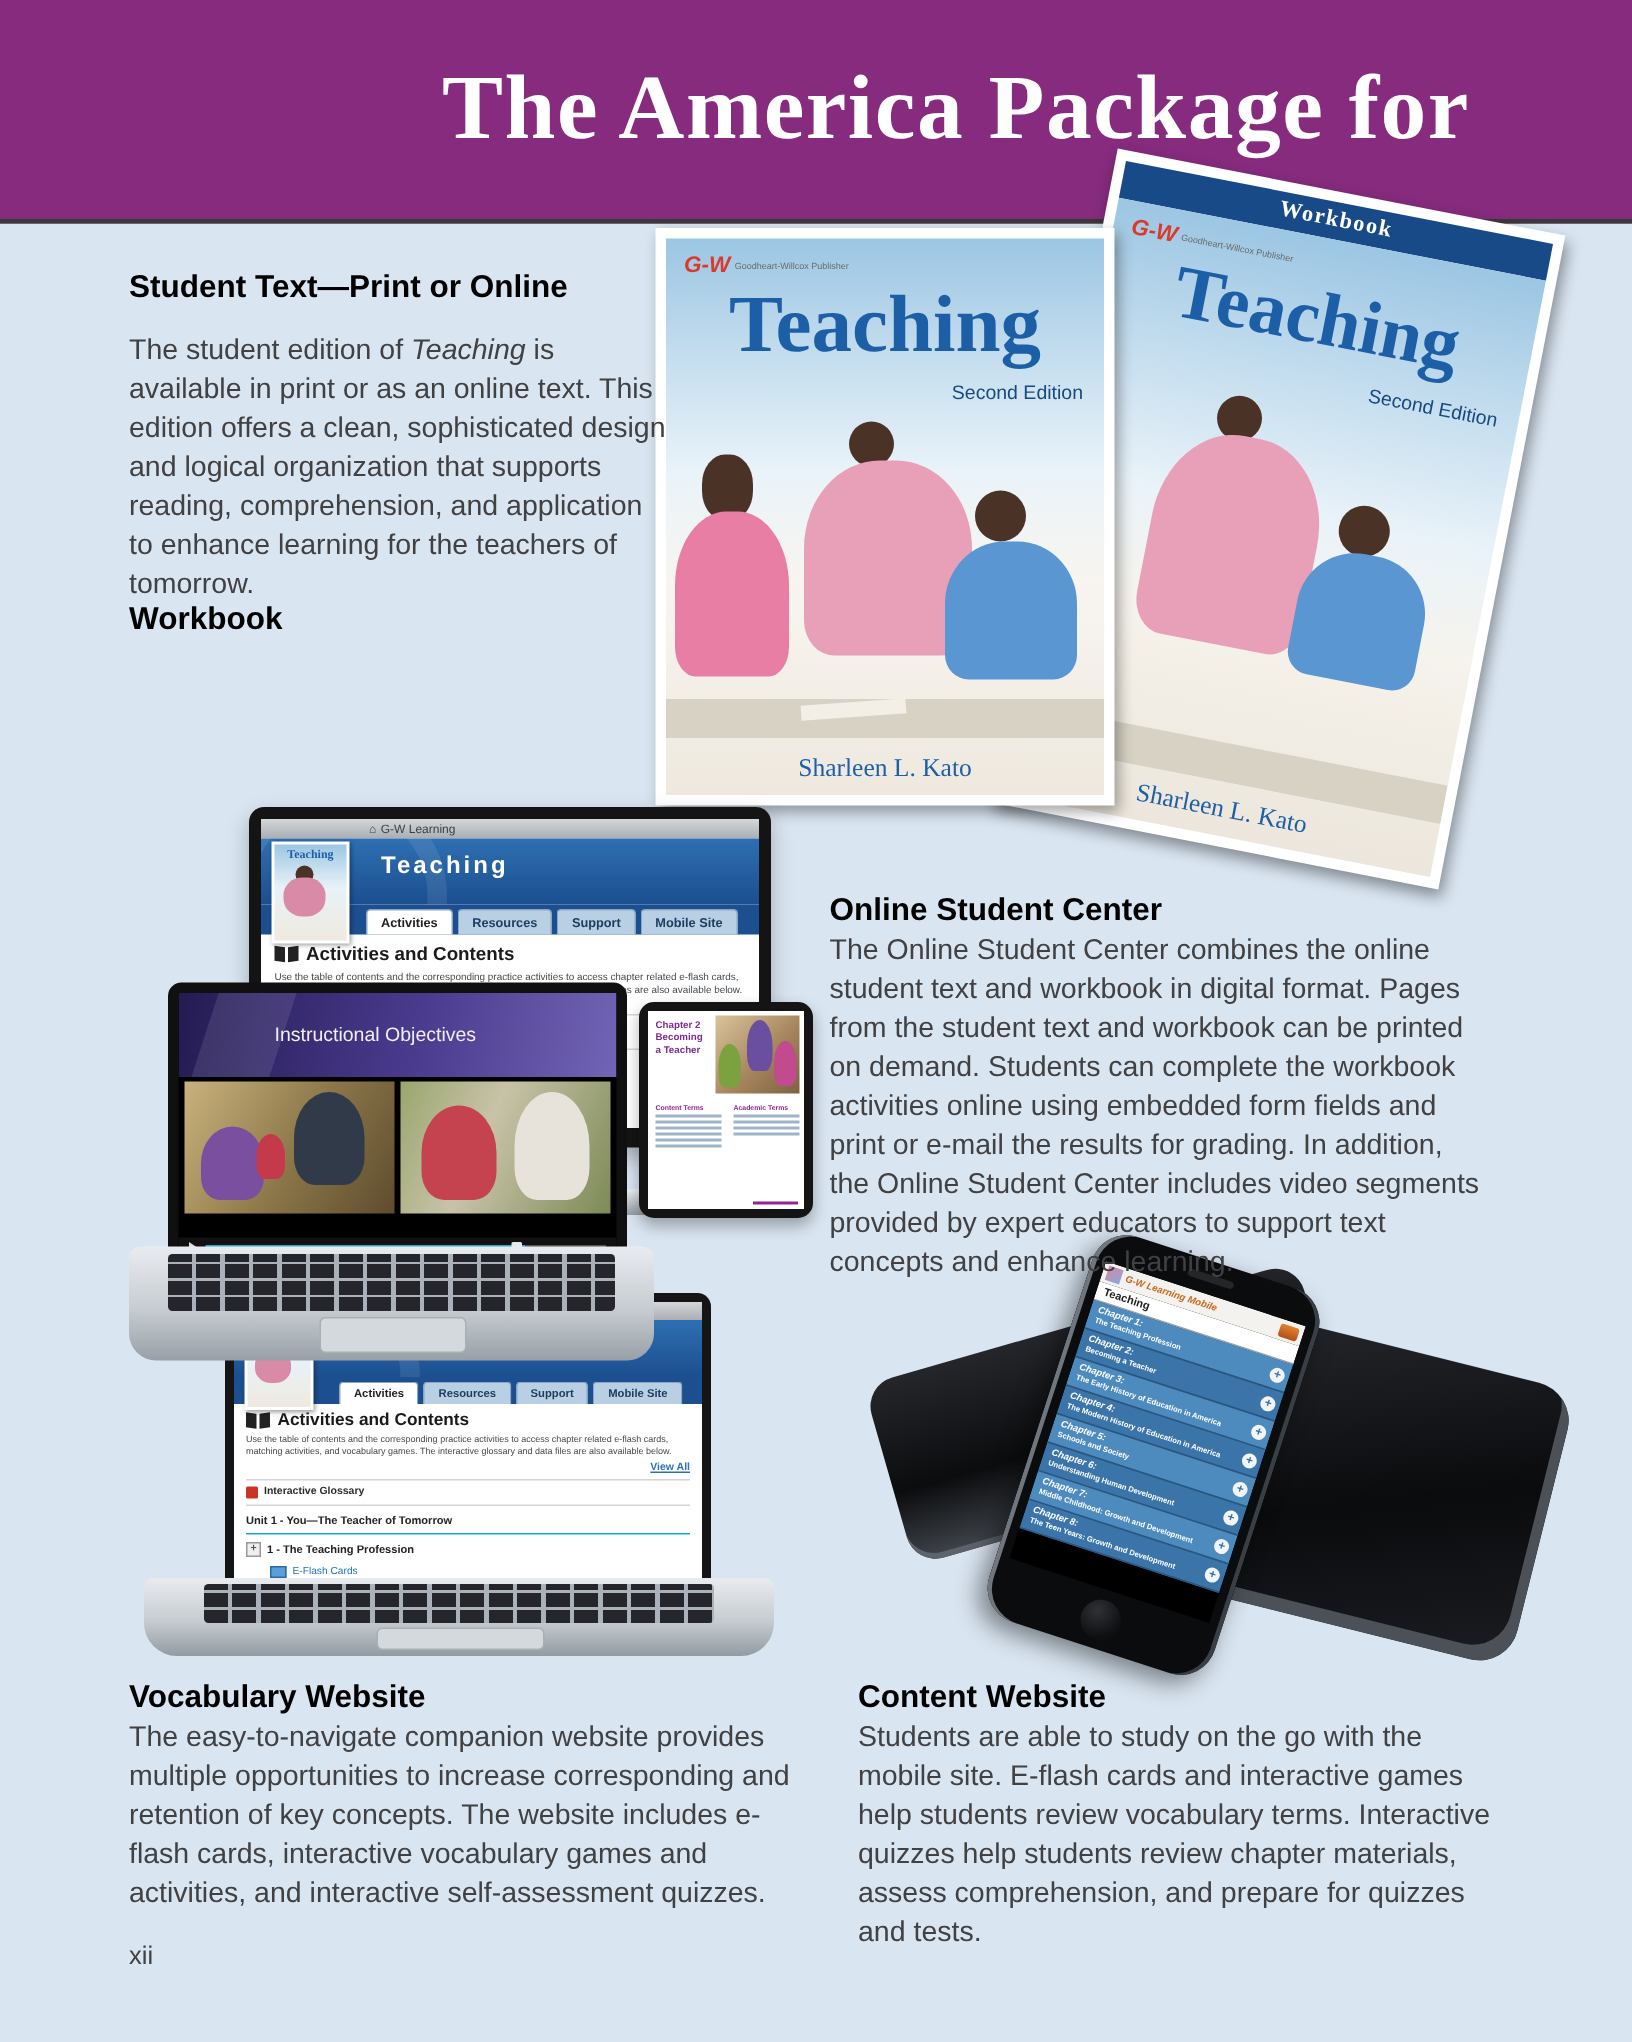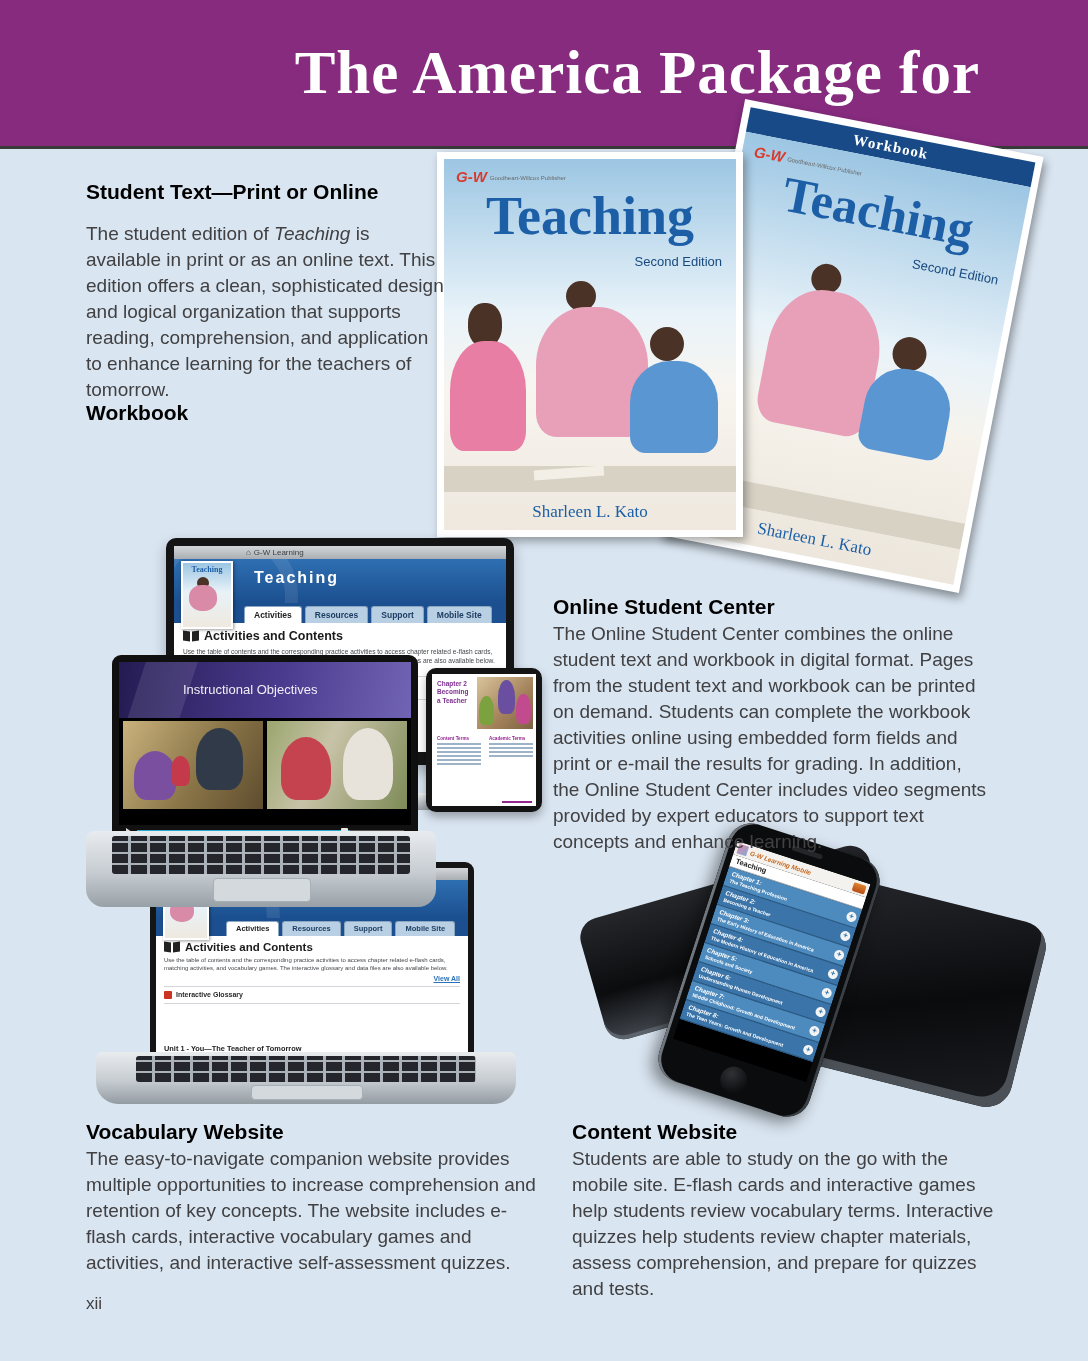--- a/index.html
+++ b/index.html
@@ -67,21 +67,21 @@
   .book-ic{width:16px;height:11px;position:relative;}
   .book-ic:before,.book-ic:after{content:"";position:absolute;top:0;width:7px;height:10px;background:#222;}
   .book-ic:before{left:0;transform:skewY(8deg);}
   .book-ic:after{right:0;transform:skewY(-8deg);}
   .gw-intro{font-size:6.6px;color:#44484c;line-height:1.4;margin-top:4px;}
   .gw-viewall{text-align:right;color:#2a71b8;font-size:7.5px;font-weight:700;text-decoration:underline;margin-top:2px;}
   .gw-row{height:22px;border-top:1px solid #d2d6da;}
   .gw-gloss{display:flex;align-items:center;gap:4px;font-size:7px;font-weight:700;color:#2b2b2b;
       padding:4px 0;border-top:1px solid #d2d6da;border-bottom:1px solid #d2d6da;margin-top:4px;}
   .i-gloss{width:8px;height:8px;background:#cc3322;border-radius:1px;}
-  .gw-unit{font-size:7.4px;font-weight:700;color:#222;padding:5px 0 4px;border-bottom:6px solid #0ea5e9;margin-top:35px;}
+  .gw-unit{font-size:7.4px;font-weight:700;color:#222;padding:5px 0 4px;border-bottom:1px solid #0ea5e9;}
   .gw-chap{display:flex;align-items:center;gap:4px;font-size:7.4px;font-weight:700;color:#222;padding:5px 0 2px;}
   .plusbox{width:8px;height:8px;border:1px solid #999;background:#eee;color:#555;font-size:7px;
       line-height:7px;text-align:center;}
   .gw-linkrow{display:flex;align-items:center;gap:4px;font-size:6.8px;color:#2a71b8;margin:4px 0 4px 16px;}
   .i-flash{width:9px;height:6px;background:#5aa0d8;border:1px solid #2a6aa0;}
   .i-match{width:7px;height:7px;background:#6a4fa0;}
   .i-vocab{width:7px;height:7px;border-radius:50%;background:#d8621c;}
 
   
   .monitor{position:absolute;left:166px;top:538px;width:332px;height:206px;background:#141414;
@@ -428,21 +428,21 @@
               <div class="pm-plus">+</div>
             </div>
         </div>
       </div>
       <div class="pm-home"></div>
     </div>
   </div>
 
   <div class="sec-h" style="left:86px;top:1120px;">Vocabulary Website</div>
   <div class="body-text" style="left:86px;top:1146px;width:458px;">
-    <span>The easy-to-navigate companion website provides multiple opportunities to increase comprehension and retention of key concepts. The website includes e-flash cards, interactive vocabulary games and activities, and interactive self-assessment quizzes.</span>
+    <span>The easy-to-navigate companion website provides multiple opportunities to increase corresponding and retention of key concepts. The website includes e-flash cards, interactive vocabulary games and activities, and interactive self-assessment quizzes.</span>
   </div>
 
   <div class="sec-h" style="left:572px;top:1120px;">Content Website</div>
   <div class="body-text" style="left:572px;top:1146px;width:428px;">
     <span>Students are able to study on the go with the mobile site. E-flash cards and interactive games help students review vocabulary terms. Interactive quizzes help students review chapter materials, assess comprehension, and prepare for quizzes and tests.</span>
   </div>
 
   <div class="pageno">xii</div>
 </div>
 

